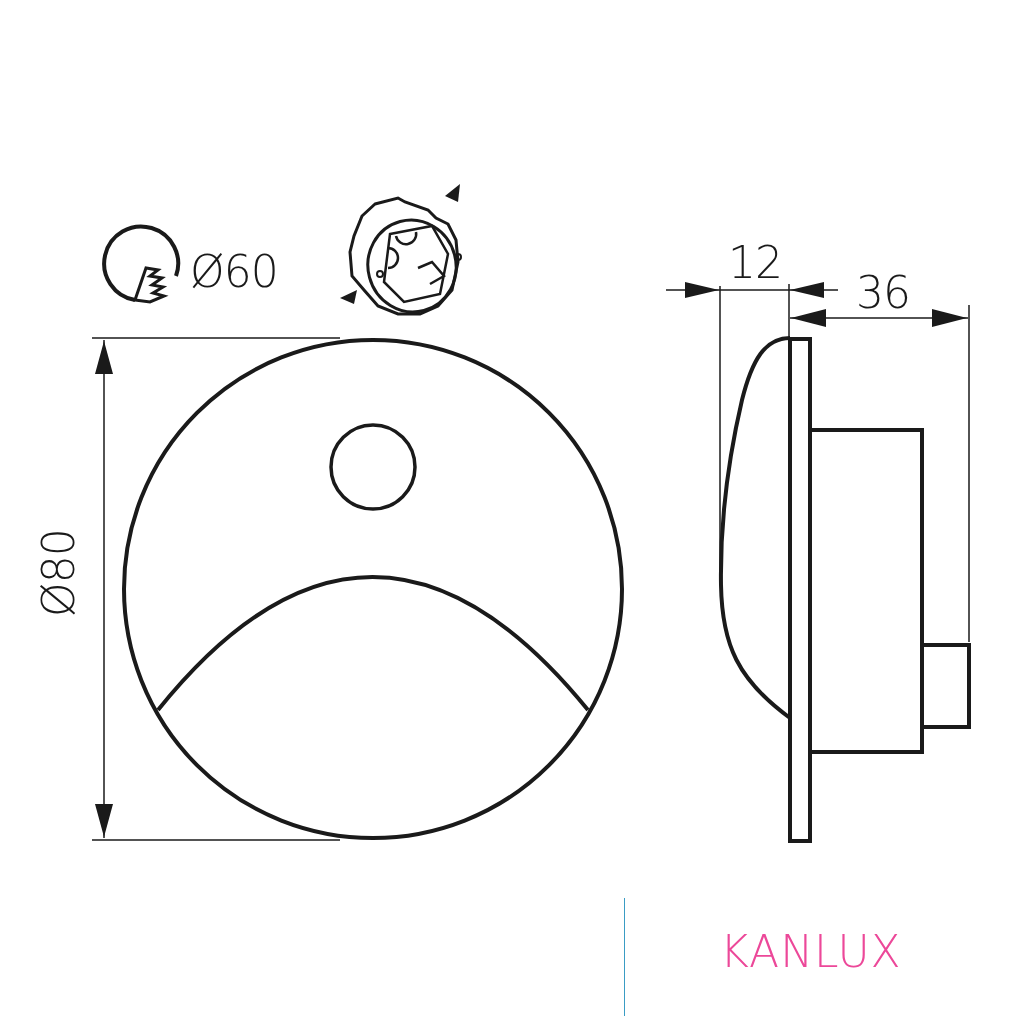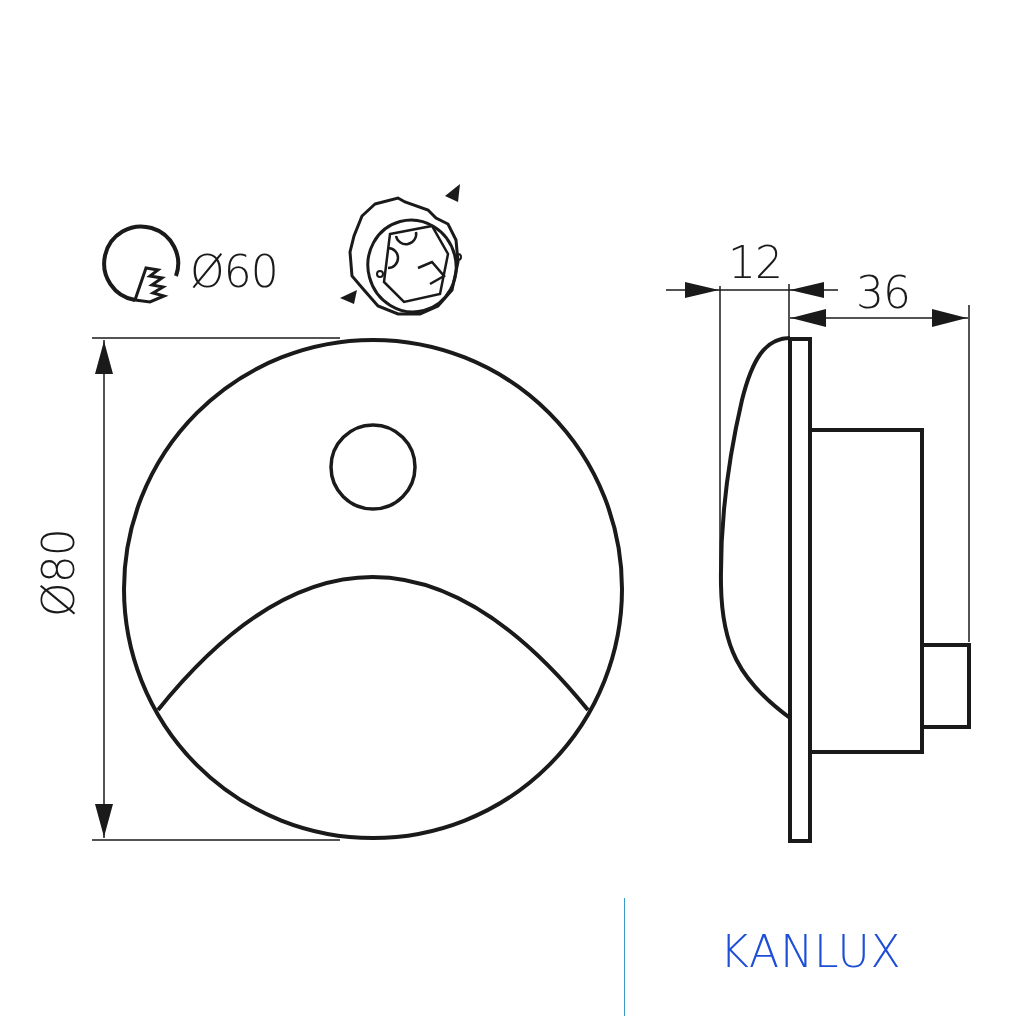--- a/index.html
+++ b/index.html
@@ -37,21 +37,21 @@
       background: #3a9cc4;
     }
     .brand {
       position: absolute;
       left: 720px;
       top: 930px;
       font-family: "DejaVu Sans", sans-serif;
       font-size: 44px;
       font-weight: 200;
       letter-spacing: 1px;
-      color: #1d4ed8;
+      color: #ec4899;
       line-height: 1;
     }
   </style>
 </head>
 <body>
 
 <svg id="drawing" viewBox="0 0 1024 1025" xmlns="http://www.w3.org/2000/svg">
   <defs>
     <marker id="arrow" viewBox="0 0 10 10" refX="10" refY="5" markerWidth="10" markerHeight="10" markerUnits="userSpaceOnUse" orient="auto-start-reverse">
       <path d="M0,0 L10,5 L0,10 z" fill="#1a1a1a"></path>

